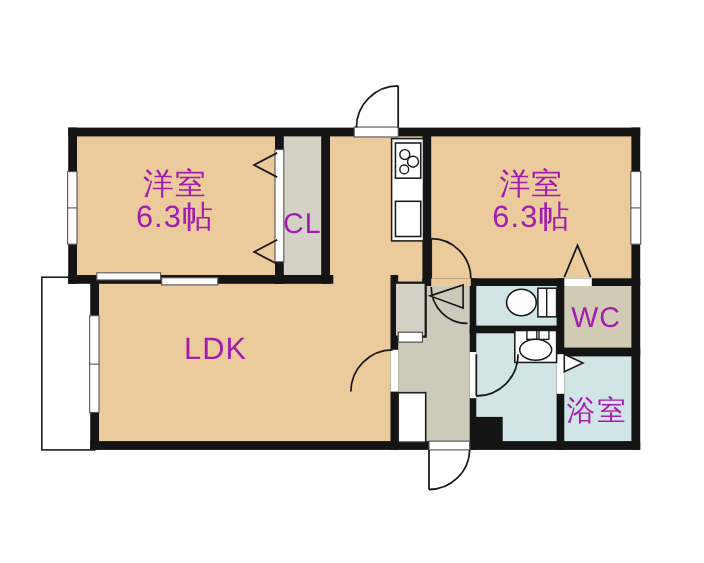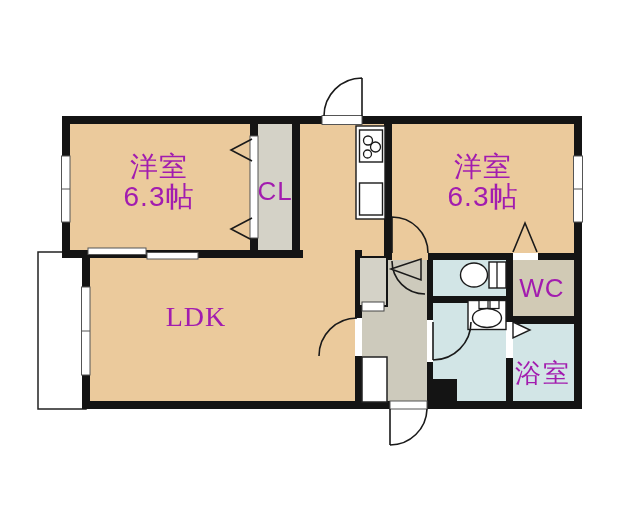--- a/index.html
+++ b/index.html
@@ -18,22 +18,22 @@
   .gap-plain{fill:var(--room);}
   .gap-white{fill:#ffffff;}
   .fixture{fill:#ffffff;stroke:#1a1a1a;stroke-width:1.4;}
   .doorline{fill:none;stroke:#1a1a1a;stroke-width:1.6;}
   .marker{fill:none;stroke:#1a1a1a;stroke-width:1.6;}
   .lbl{position:absolute;text-align:center;line-height:30px;letter-spacing:1px;}
   .lbl-large{font-size:28px;}
   .lbl-med{font-size:26px;}
   #label-room1{left:68px;top:152px;width:182px;}
   #label-room2{left:392px;top:152px;width:182px;}
-  #label-ldk{left:88px;top:301px;width:216px;line-height:31px;font-family:Liberation Serif, serif;}
-  #label-cl{left:255px;top:176px;width:40px;}
+  #label-ldk{left:88px;top:301px;width:216px;line-height:31px;}
+  #label-cl{left:255px;top:188px;width:40px;}
   #label-wc{left:511px;top:273px;width:62px;}
   #label-bath{left:509px;top:358px;width:68px;letter-spacing:2px;}
 </style>
 </head>
 <body>
 
 <div id="stage">
 
   <svg id="plan-svg" width="640" height="512" viewBox="0 0 640 512">
 

